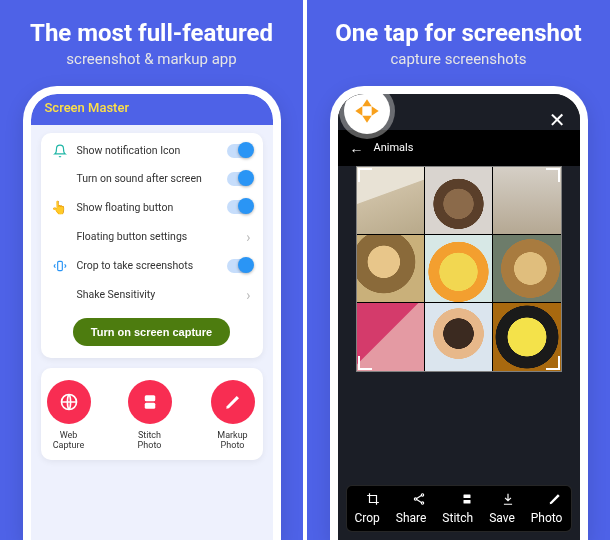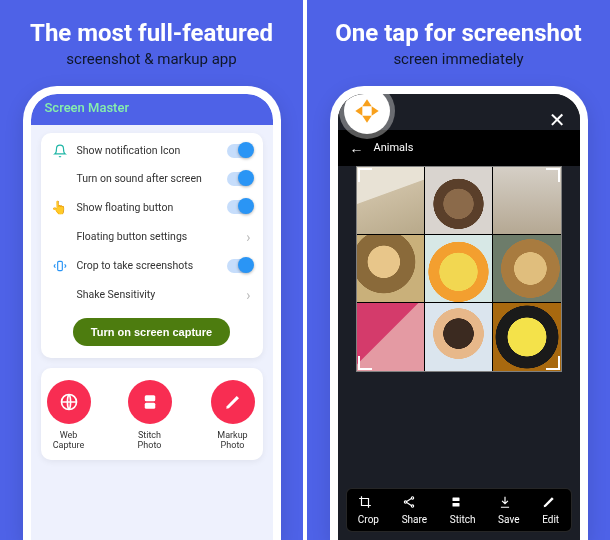--- a/index.html
+++ b/index.html
@@ -24,42 +24,42 @@
   .panel + .panel { border-left: 4px solid #fff; }
   .headline {
     color: #fff;
     font-size: 24px;
     font-weight: 700;
     text-align: center;
     line-height: 1.15;
     margin-bottom: 2px;
   }
   .subline {
-    color: #0f172a;
+    color: #e5e5e5;
     font-size: 15px;
     text-align: center;
     margin-bottom: 18px;
   }
   
   .phone {
     background: #eef1fd;
     border: 8px solid #fff;
     border-bottom: none;
     border-radius: 34px 34px 0 0;
     width: 258px;
     flex: 1;
     position: relative;
     padding: 10px 0 0 0;
     box-shadow: 0 6px 20px rgba(0,0,0,.12);
     display: flex;
     flex-direction: column;
     overflow: hidden;
   }
   .phone-title {
-    color: #86efac;
+    color: #fde047;
     font-size: 13px;
     font-weight: 500;
     padding: 6px 14px 10px 14px;
     background: #4e62e7;
     margin: -10px -0px 0 -0px;
     border-radius: 26px 26px 0 0;
   }
   .phone .phone-body { padding: 8px 10px 0 10px; }
 
   .card {
@@ -159,21 +159,21 @@
   .corner.bl { bottom:2px; left:2px; border-right:none; border-top:none;}
   .corner.br { bottom:2px; right:2px; border-left:none; border-top:none;}
   .grid-wrap { position:relative; width:206px; margin:0 auto; }
   .toolbar {
     position:absolute; left:8px; right:8px; bottom:8px;
     background:#000; border:1px solid rgba(255,255,255,.15);
     border-radius:6px;
     display:flex; justify-content:space-around;
     padding:6px 0; z-index:6;
   }
-  .titem { color:#fff; text-align:left; font-size:10px; }
+  .titem { color:#fff; text-align:right; font-size:12px; }
   .titem .ti { display:block; font-size:14px; margin-bottom:2px; }
 </style>
 </head>
 <body>
 
 <div class="panel">
   <div class="headline">The most full-featured</div>
   <div class="subline">screenshot &amp; markup app</div>
 
   <div class="phone">
@@ -257,21 +257,21 @@
           </div>
           <span>Markup Photo</span>
         </div>
       </div>
     </div>
   </div>
 </div>
 
 <div class="panel">
   <div class="headline">One tap for screenshot</div>
-  <div class="subline">screen immediately</div>
+  <div class="subline">capture screenshots</div>
 
   <div class="phone dark" style="position:relative;">
     <div class="shutter">
       <svg width="28" height="28" viewBox="0 0 24 24">
           <g fill="#f8a01b">
             <path d="M12 2l4 6H8z"></path>
             <path d="M22 12l-6 4V8z"></path>
             <path d="M12 22l-4-6h8z"></path>
             <path d="M2 12l6-4v8z"></path>
           </g>
@@ -340,19 +340,19 @@
               </svg>
           </span>
           <span>Save</span>
         </div>
         <div class="titem">
           <span class="ti">
             <svg width="14" height="14" viewBox="0 0 24 24" fill="#fff">
                 <path d="M3 21l3.5-.7L20 7l-3-3L3.7 17.5 3 21z"></path>
               </svg>
           </span>
-          <span>Edit</span>
+          <span>Photo</span>
         </div>
       </div>
 
     </div>
   </div>
 </div>
 
 </body></html>

